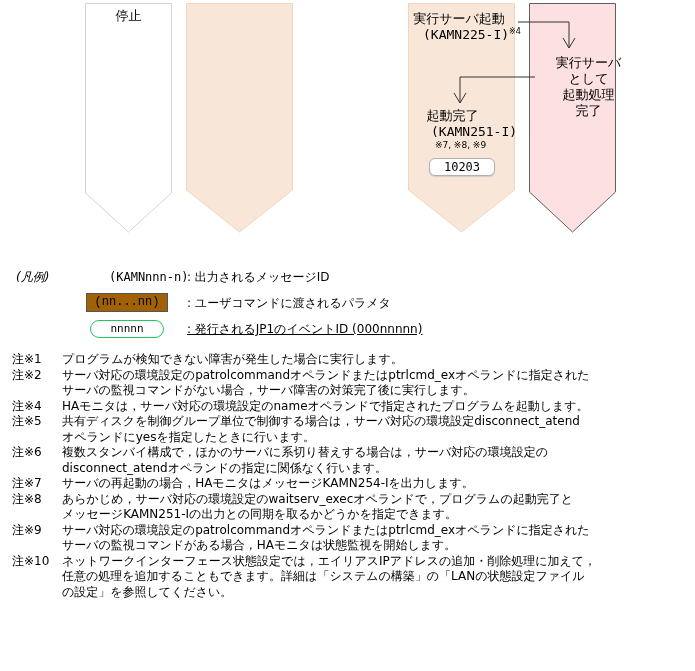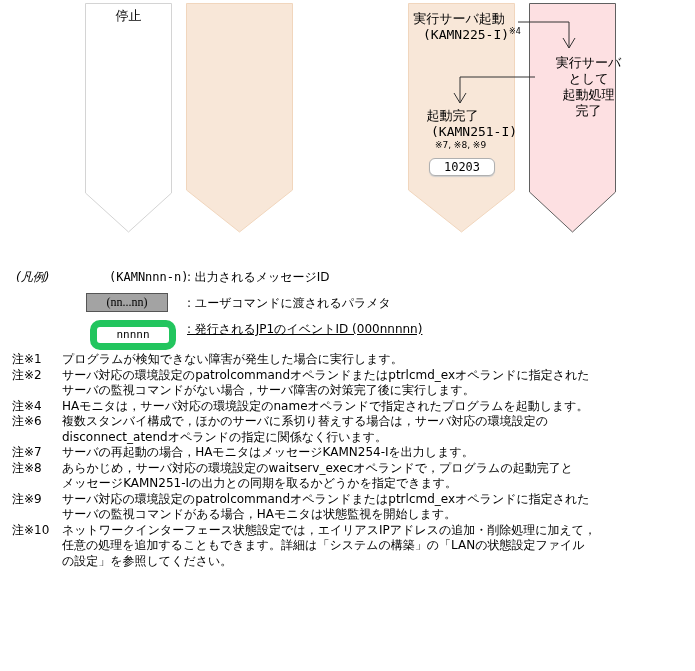--- a/index.html
+++ b/index.html
@@ -8,22 +8,22 @@
     svg.diagram { position:absolute; left:0; top:0; }
     .lbl { position:absolute; font-size:13px; line-height:16px; text-align:center; white-space:nowrap; }
     .mono { font-family:"DejaVu Sans Mono", monospace;margin-left:23px; }
     .sup { font-size:8px; vertical-align:super; line-height:0; }
     .small { font-size:9px; line-height:11px; }
     .pill { position:absolute; border:1px solid #b0b0b0; border-radius:6px; background:#fff;
             font-size:12px; line-height:16px; text-align:center; font-family:"DejaVu Sans Mono", monospace;
             box-shadow:0 1px 1px #ccc; }
     .legend { position:absolute; font-size:12px; line-height:16px; white-space:nowrap; }
     .legend-box { position:absolute; border:1px solid #555; font-size:12px; line-height:17px;
-                  text-align:center; font-family:Liberation Serif, serif; background:#a3a3a3; }
-    .legend-pill { position:absolute; border:7px solid #22c55e; border-radius:10px; font-size:11px;
+                  text-align:center; font-family:Liberation Mono, monospace; background:#a16207; }
+    .legend-pill { position:absolute; border:1px solid #22c55e; border-radius:10px; font-size:11px;
                    line-height:16px; text-align:center; font-family:"DejaVu Sans Mono", monospace; }
     .notes { position:absolute; left:12px; top:352px; width:680px; font-size:12px; line-height:15.5px; }
     .note { display:flex; }
     .note-key { width:50px; flex:none; white-space:nowrap; }
     .note-text { flex:1; white-space:pre-wrap; }
   </style>
 </head>
 <body>
 
 <svg class="diagram" width="695" height="250">
@@ -79,20 +79,25 @@
   <div class="note">
       <span class="note-key">注※2</span>
       <span class="note-text">サーバ対応の環境設定のpatrolcommandオペランドまたはptrlcmd_exオペランドに指定された
 サーバの監視コマンドがない場合，サーバ障害の対策完了後に実行します。</span>
     </div>
   <div class="note">
       <span class="note-key">注※4</span>
       <span class="note-text">HAモニタは，サーバ対応の環境設定のnameオペランドで指定されたプログラムを起動します。</span>
     </div>
   <div class="note">
+      <span class="note-key">注※5</span>
+      <span class="note-text">共有ディスクを制御グループ単位で制御する場合は，サーバ対応の環境設定disconnect_atend
+オペランドにyesを指定したときに行います。</span>
+    </div>
+  <div class="note">
       <span class="note-key">注※6</span>
       <span class="note-text">複数スタンバイ構成で，ほかのサーバに系切り替えする場合は，サーバ対応の環境設定の
 disconnect_atendオペランドの指定に関係なく行います。</span>
     </div>
   <div class="note">
       <span class="note-key">注※7</span>
       <span class="note-text">サーバの再起動の場合，HAモニタはメッセージKAMN254-Iを出力します。</span>
     </div>
   <div class="note">
       <span class="note-key">注※8</span>

